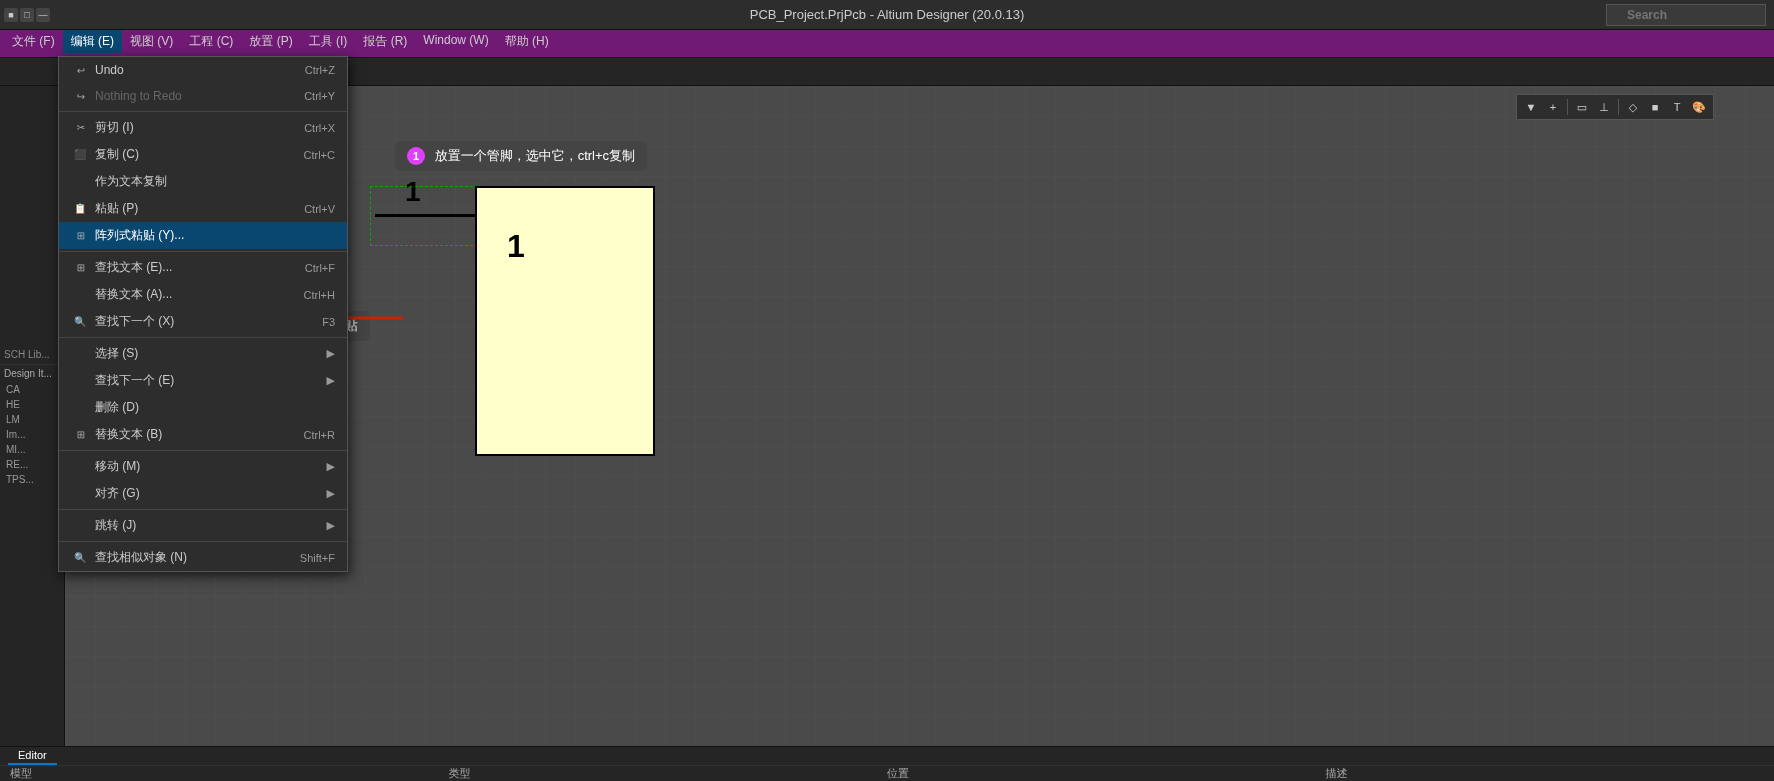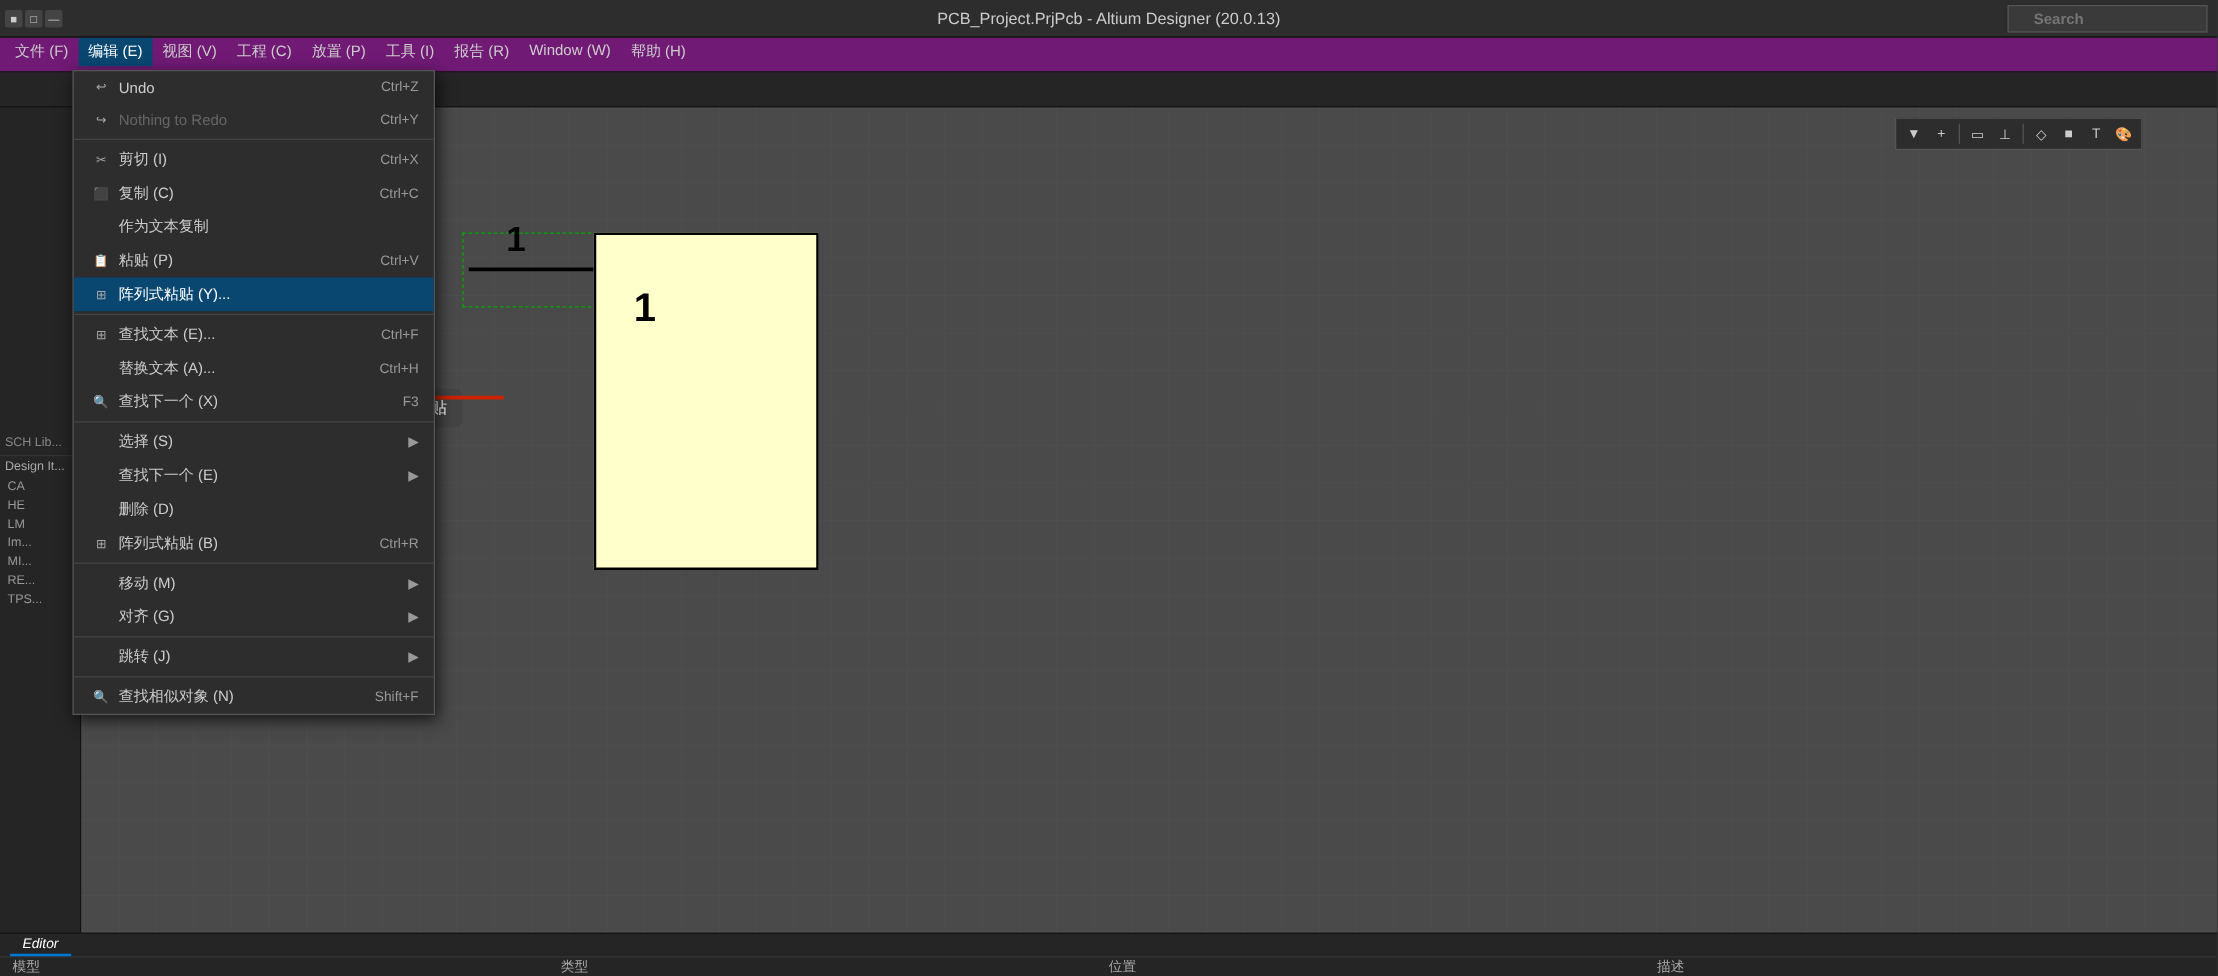--- a/index.html
+++ b/index.html
@@ -308,21 +308,20 @@
       border-top: 1px solid #111;
       display: flex;
       flex-direction: column;
     }
     #bottom-panel-tabs {
       height: 22px;
       display: flex;
       align-items: center;
       border-bottom: 1px solid #333;
       padding-left: 8px;
-      font-style: italic;
     }
     .bottom-tab {
       font-size: 11px;
       color: #aaa;
       padding: 2px 10px;
       cursor: pointer;
     }
     .bottom-tab.active { color: #fff; border-bottom: 2px solid #0078d4; }
     #bottom-panel-content {
       flex: 1;
@@ -408,20 +407,24 @@
 
       <div class="pin-label" style="position:absolute; top:-10px; left:-20px; font-size:28px; font-weight:bold; color:#000;">1</div>
 
       <div class="pin-line"></div>
 
       <div class="component-body">
         <div class="body-label">1</div>
       </div>
     </div>
 
+    <div class="tooltip-bubble" style="top: 55px; left: 330px;">
+      <span class="circle-num">1</span>
+      <span>放置一个管脚，选中它，ctrl+c复制</span>
+    </div>
 
     <div class="tooltip-bubble" style="top: 225px; left: 175px;">
       <span class="circle-num">2</span>
       <span>选择阵列粘贴</span>
     </div>
 
     <div id="arrow-annotation">
       <svg width="100" height="30" viewBox="0 0 100 30">
         <defs>
           <marker id="arrowhead" markerWidth="8" markerHeight="6" refX="0" refY="3" orient="auto">
@@ -496,21 +499,21 @@
     <span class="menu-icon-area"></span>
     <span class="menu-label">查找下一个 (E)</span>
     <span class="menu-shortcut">▶</span>
   </div>
   <div class="menu-row">
     <span class="menu-icon-area"></span>
     <span class="menu-label">删除 (D)</span>
   </div>
   <div class="menu-row">
     <span class="menu-icon-area">⊞</span>
-    <span class="menu-label">阵列式粘贴 (B)</span>
+    <span class="menu-label">替换文本 (B)</span>
     <span class="menu-shortcut">Ctrl+R</span>
   </div>
   <div class="menu-sep"></div>
   <div class="menu-row">
     <span class="menu-icon-area"></span>
     <span class="menu-label">移动 (M)</span>
     <span class="menu-shortcut">▶</span>
   </div>
   <div class="menu-row">
     <span class="menu-icon-area"></span>

